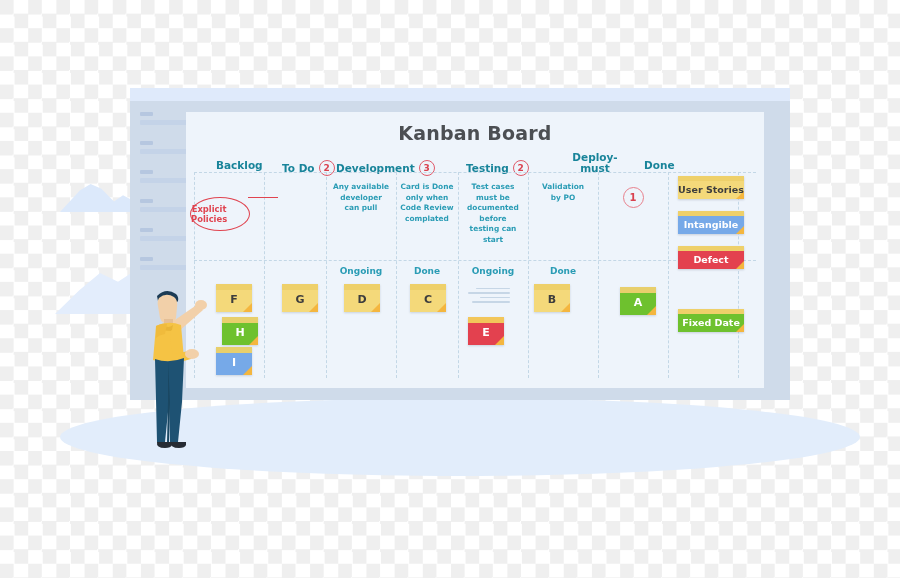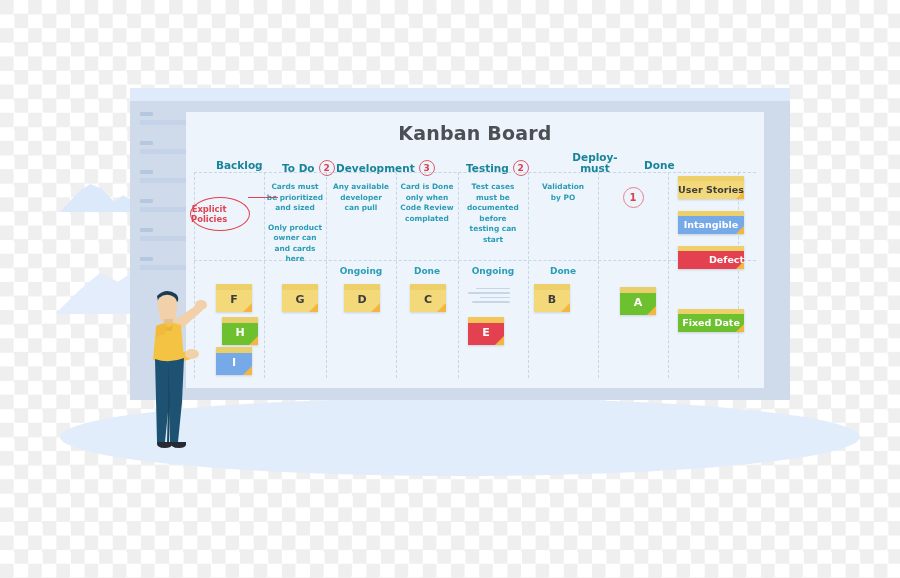--- a/index.html
+++ b/index.html
@@ -227,29 +227,20 @@
     <div class="vline" style="left:210px;"></div>
     <div class="vline" style="left:272px;"></div>
     <div class="vline" style="left:342px;"></div>
     <div class="vline" style="left:412px;"></div>
     <div class="vline" style="left:482px;"></div>
     <div class="vline" style="left:552px;"></div>
 
     <div class="hline" style="top:60px;"></div>
     <div class="hline" style="top:148px;"></div>
 
-    <div class="policy" style="left:80px;top:70px;width:58px;">
-      <div>Cards must</div>
-      <div>be prioritized</div>
-      <div>and sized</div>
-      <div style="height:9px;"></div>
-      <div>Only product</div>
-      <div>owner can</div>
-      <div>and cards here</div>
-    </div>
 
     <div class="policy" style="left:142px;top:70px;width:66px;">
       <div>Any available</div>
       <div>developer</div>
       <div>can pull</div>
     </div>
 
     <div class="policy" style="left:212px;top:70px;width:58px;">
       <div>Card is Done</div>
       <div>only when</div>
@@ -355,21 +346,21 @@
       <div class="legend-card" style="background: rgb(244, 217, 122); color: rgb(61, 61, 61);">
         <span class="strip" style="background: rgb(238, 208, 106);"></span>
         <span class="fold"></span>
         <span class="glyph">User Stories</span>
       </div>
       <div class="legend-card" style="background: rgb(118, 169, 232); color: rgb(255, 255, 255);">
         <span class="strip" style="background: rgb(238, 208, 106);"></span>
         <span class="fold"></span>
         <span class="glyph">Intangible</span>
       </div>
-      <div class="legend-card" style="background: rgb(227, 65, 79); color: rgb(255, 255, 255); justify-content: flex-end;">
+      <div class="legend-card" style="background: rgb(227, 65, 79); color: rgb(255, 255, 255);">
         <span class="strip" style="background: rgb(238, 208, 106);"></span>
         <span class="fold"></span>
         <span class="glyph">Defect</span>
       </div>
       <div class="legend-card" style="background: rgb(110, 193, 46); color: rgb(255, 255, 255); margin-top: 40px;">
         <span class="strip" style="background: rgb(238, 208, 106);"></span>
         <span class="fold"></span>
         <span class="glyph">Fixed Date</span>
       </div>
     </div>

